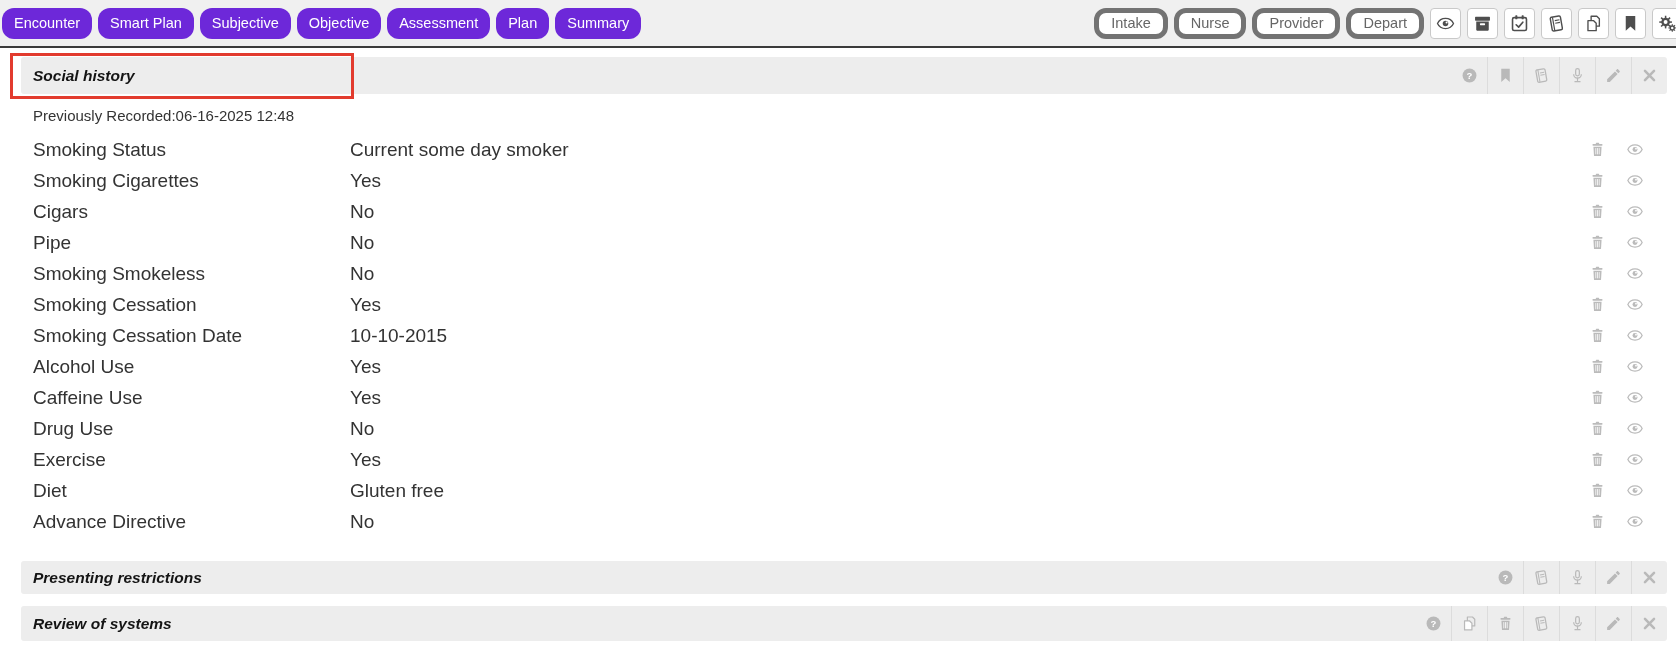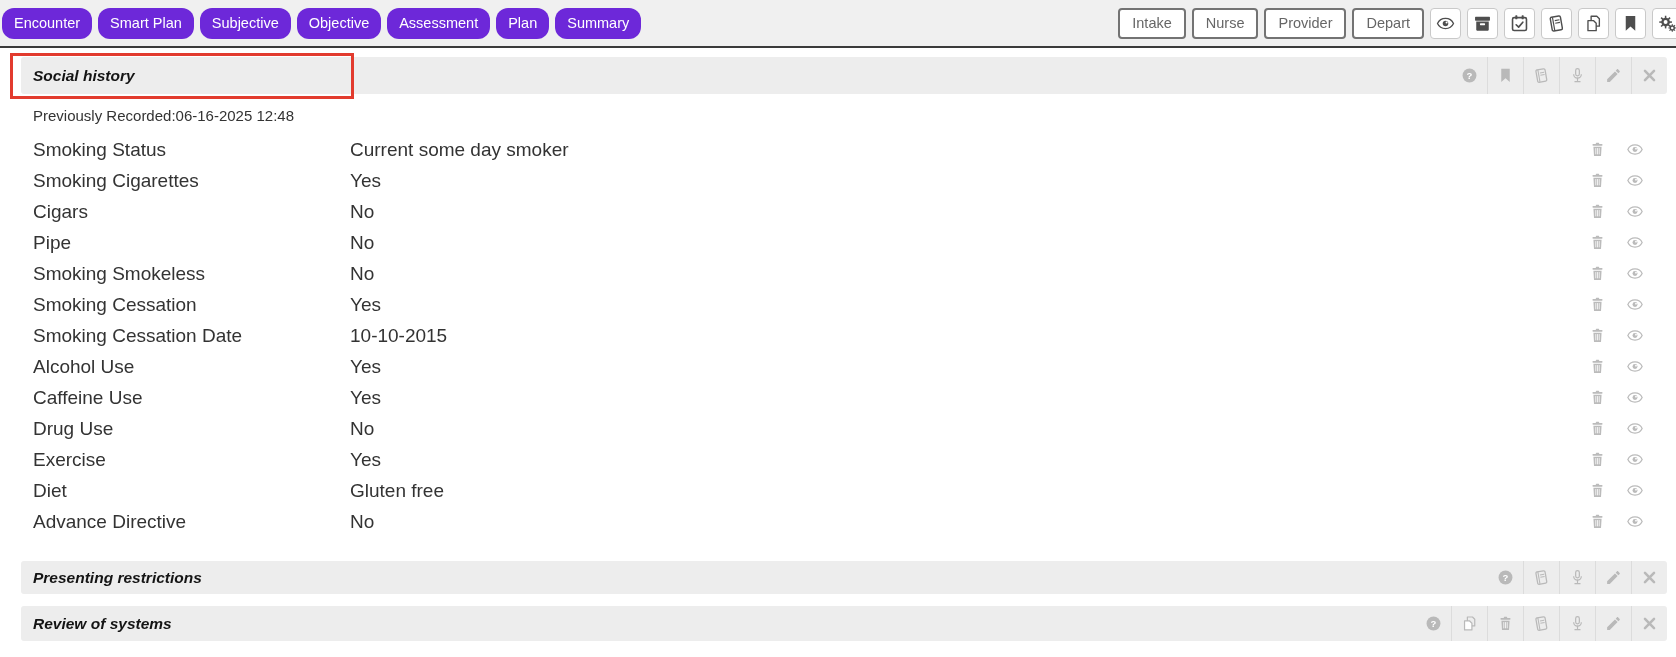--- a/index.html
+++ b/index.html
@@ -18,21 +18,21 @@
     border-bottom:2px solid #3b3b3b;
     padding-left:2px;
   }
   .tab-btn {
     background:#6d28d9; color:#fff; border:none; border-radius:12px;
     height:31px; padding:0 12px; margin-right:6px;
     font-size:14.5px; font-family:inherit; cursor:pointer; white-space:nowrap;
   }
   .right-group { margin-left:auto; display:flex; align-items:center; gap:6px; margin-right:-7px; }
   .stage-btn {
-    background:#fff; border:2px solid #737373; border-radius:4px;
+    background:#fff; border:5px solid #737373; border-radius:12px;
     height:31px; padding:0 12px; color:#666; font-size:14.5px;
     font-family:inherit; cursor:pointer; white-space:nowrap;
   }
   .icon-btn {
     background:#fff; border:1px solid #c9c9c9; border-radius:4px;
     width:31px; height:31px; flex:0 0 auto;
     display:flex; align-items:center; justify-content:center;
     color:#4e4e4e; cursor:pointer; padding:0;
   }
   .icon-btn svg { width:19px; height:19px; display:block; }

